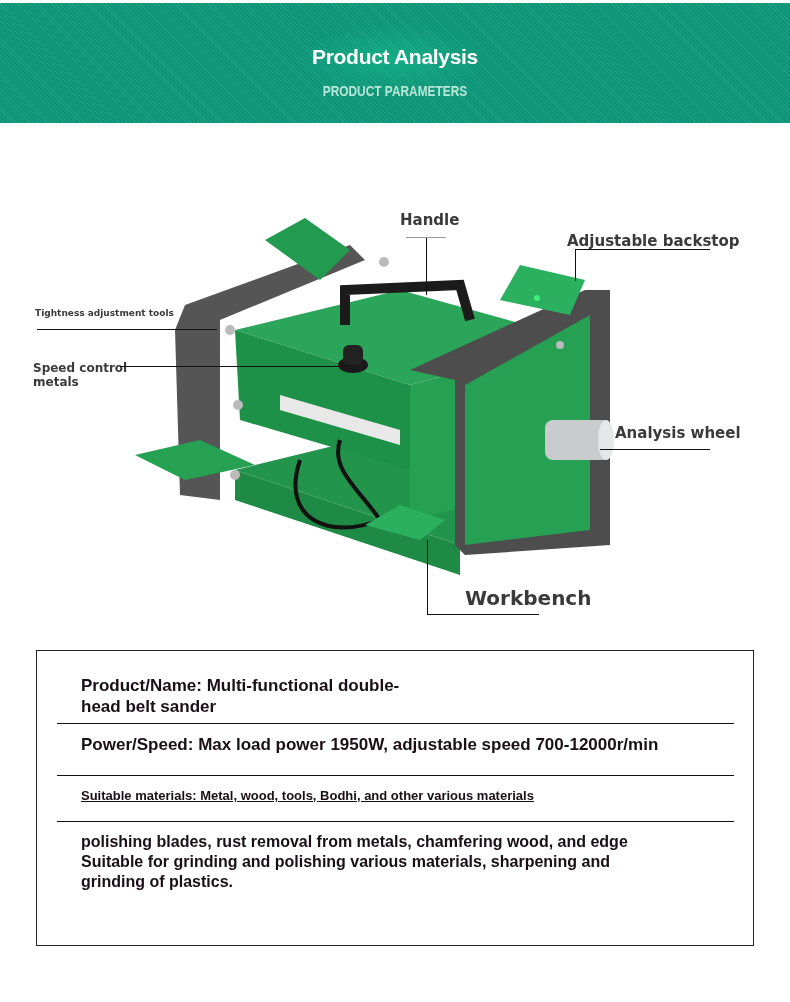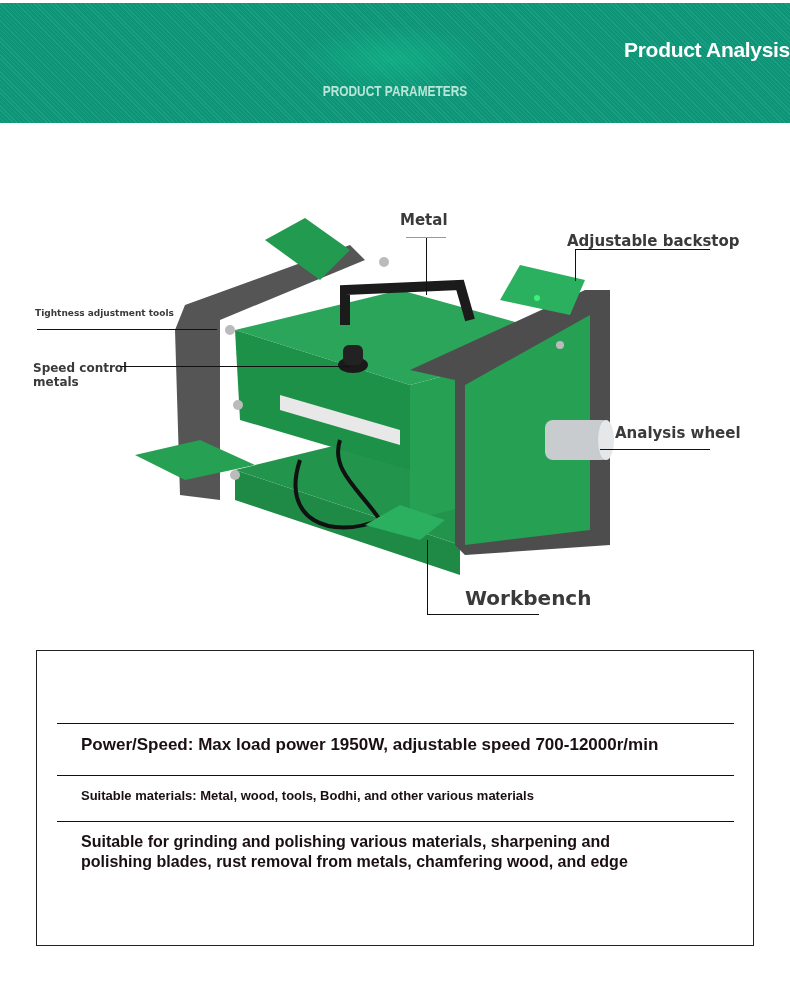--- a/index.html
+++ b/index.html
@@ -3,21 +3,21 @@
 <meta charset="utf-8">
 <style>
   * { margin:0; padding:0; box-sizing:border-box; }
   body { width:790px; height:1002px; background:#ffffff; position:relative; overflow:hidden; font-family:"DejaVu Sans", sans-serif; }
   .banner { position:absolute; left:0; top:3px; width:790px; height:120px;
     background-color:#0e9a7c;
     background-image:repeating-linear-gradient(45deg, rgba(255,255,255,0.06) 0 1px, rgba(0,0,0,0.04) 1px 3px);
   }
   .banner .glow { position:absolute; left:300px; top:22px; width:185px; height:68px; border-radius:40px;
     background:radial-gradient(ellipse at center, rgba(20,190,140,0.55), rgba(14,154,124,0) 70%); }
-  .banner-title { position:absolute; left:0; width:790px; top:35px; text-align:right; color:#fff;
+  .banner-title { position:absolute; left:0; width:790px; top:42px; text-align:center; color:#fff;
     font-family:"Liberation Sans", sans-serif; font-weight:bold; font-size:21px; letter-spacing:-0.3px; }
   .banner-sub { position:absolute; left:0; width:790px; top:80px; text-align:center; color:#b8e6d8;
     font-family:"Liberation Sans", sans-serif; font-weight:bold; font-size:14px; transform:scaleX(0.85); }
 
   .photo { position:absolute; left:0; top:125px; width:790px; height:520px; }
   .label { position:absolute; font-weight:bold; color:#3a3a3a; white-space:nowrap; }
   .line { position:absolute; background:#111; }
 
   .specs { position:absolute; left:36px; top:650px; width:718px; height:296px; border:1px solid #222; }
   .spec-row { position:absolute; left:44px; font-family:"Liberation Sans", sans-serif; font-weight:bold; color:#1a0f14; }
@@ -68,21 +68,21 @@
     <polygon points="365,525 400,505 445,520 420,540" fill="#2bb060"></polygon>
 
     <circle cx="230" cy="330" r="5" fill="#bbb"></circle>
     <circle cx="238" cy="405" r="5" fill="#bbb"></circle>
     <circle cx="235" cy="475" r="5" fill="#bbb"></circle>
     <circle cx="384" cy="262" r="5" fill="#bbb"></circle>
     <circle cx="560" cy="345" r="4" fill="#bbb"></circle>
   </svg>
 
   
-  <div class="label" style="left:400px;top:86px;font-size:15px;">Metal</div>
+  <div class="label" style="left:400px;top:86px;font-size:15px;">Handle</div>
   <div class="line" style="left:426px;top:112px;width:1px;height:58px;"></div>
   <div class="line" style="left:406px;top:112px;width:40px;height:1px;background:#999;"></div>
 
   <div class="label" style="left:567px;top:99px;font-size:15px;margin-top:8px;">Adjustable backstop</div>
   <div class="line" style="left:575px;top:124px;width:135px;height:1px;"></div>
   <div class="line" style="left:575px;top:124px;width:1px;height:32px;"></div>
 
   <div class="label" style="left:35px;top:183px;font-size:9px;">Tightness adjustment tools</div>
   <div class="line" style="left:37px;top:204px;width:180px;height:1px;"></div>
 
@@ -94,22 +94,27 @@
 
   <div class="label" style="left:615px;top:299px;font-size:15px;">Analysis wheel</div>
   <div class="line" style="left:600px;top:324px;width:110px;height:1px;"></div>
 
   <div class="label" style="left:465px;top:461px;font-size:20px;">Workbench</div>
   <div class="line" style="left:427px;top:415px;width:1px;height:74px;"></div>
   <div class="line" style="left:427px;top:489px;width:112px;height:1px;"></div>
 </div>
 
 <div class="specs">
+  <div class="spec-row" style="top:24px;font-size:17px;line-height:21px;">
+    <div>Product/Name: Multi-functional double-</div>
+    <div>head belt sander</div>
+  </div>
   <div class="divider" style="top:72px;"></div>
   <div class="spec-row" style="top:84px;font-size:17px;">Power/Speed: Max load power 1950W, adjustable speed 700-12000r/min</div>
   <div class="divider" style="top:124px;"></div>
-  <div class="spec-row" style="top:137px;font-size:13px;">Suitable materials: Metal, wood, tools, Bodhi, and other various materials</div>
+  <div class="spec-row" style="top:137px;font-size:13px;text-decoration:underline;">Suitable materials: Metal, wood, tools, Bodhi, and other various materials</div>
   <div class="divider" style="top:170px;"></div>
   <div class="spec-row" style="top:181px;font-size:16px;line-height:20px;">
+    <div>polishing blades, rust removal from metals, chamfering wood, and edge</div>
     <div>Suitable for grinding and polishing various materials, sharpening and</div>
-    <div>polishing blades, rust removal from metals, chamfering wood, and edge</div>
+    <div>grinding of plastics.</div>
   </div>
 </div>
 
 </body></html>

